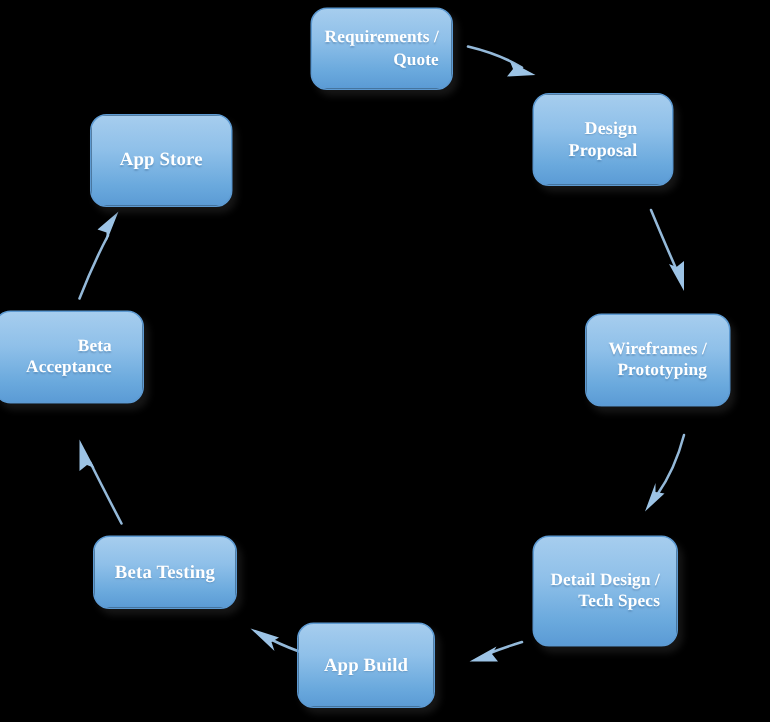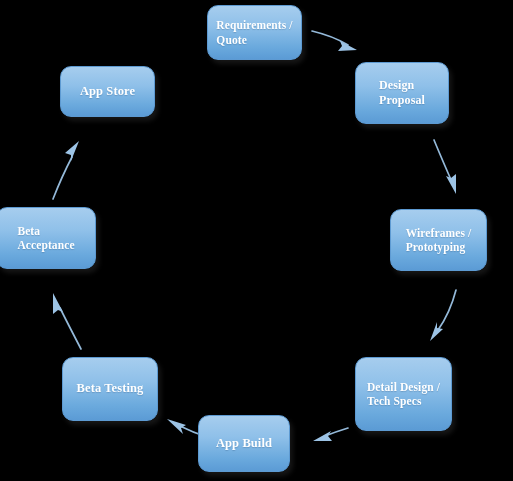--- a/index.html
+++ b/index.html
@@ -30,43 +30,43 @@
   .node {
     position: absolute;
     box-sizing: border-box;
     border-radius: 11px;
     border: 1px solid #5d9ad2;
     background: linear-gradient(180deg, #a6cdee 0%, #8fc0e9 38%, #6aa9dd 78%, #5b9bd5 100%);
     box-shadow: 3px 4px 5px rgba(40,40,40,0.55);
     display: flex;
     align-items: center;
     justify-content: center;
-    text-align: left;
+    text-align: right;
     color: #ffffff;
     font-weight: bold;
     line-height: 1.22;
     letter-spacing: 0.1px;
     text-shadow: 0 1px 1px rgba(60,100,140,0.35);
     user-select: none;
   }
   .node .lbl {
     display: block;
     padding: 0 5px;
     white-space: pre-line;
   }
 
   
   #node-requirements { left: 207px; top:   5px; width: 95px;  height: 55px; font-size: 11.5px; }
   #node-design       { left: 355px; top:  62px; width: 94px;  height: 62px; font-size: 12px; }
   #node-wireframes   { left: 390px; top: 209px; width: 97px;  height: 62px; font-size: 11.5px; }
   #node-detail       { left: 355px; top: 357px; width: 97px;  height: 74px; font-size: 11.5px; }
   #node-appbuild     { left: 198px; top: 415px; width: 92px;  height: 57px; font-size: 12.5px; }
-  #node-beta         { left:  62px; top: 357px; width: 96px;  height: 64px; font-size: 12.5px; }
+  #node-beta         { left:  62px; top: 357px; width: 96px;  height: 49px; font-size: 12.5px; }
   #node-user         { left:  -4px; top: 207px; width: 100px; height: 62px; font-size: 11.5px; }
-  #node-appstore     { left:  60px; top:  66px; width: 95px;  height: 51px; font-size: 12.5px; }
+  #node-appstore     { left:  60px; top:  76px; width: 95px;  height: 62px; font-size: 12.5px; }
 </style>
 </head>
 <body>
 
 <div id="stage">
 
   <svg id="arrows" viewBox="0 0 513 481" width="513" height="481" aria-hidden="true">
     <defs>
       <linearGradient id="tailFade" x1="0" y1="0" x2="1" y2="0">
         <stop offset="0%" stop-color="#9cc3e5" stop-opacity="0.55"></stop>

